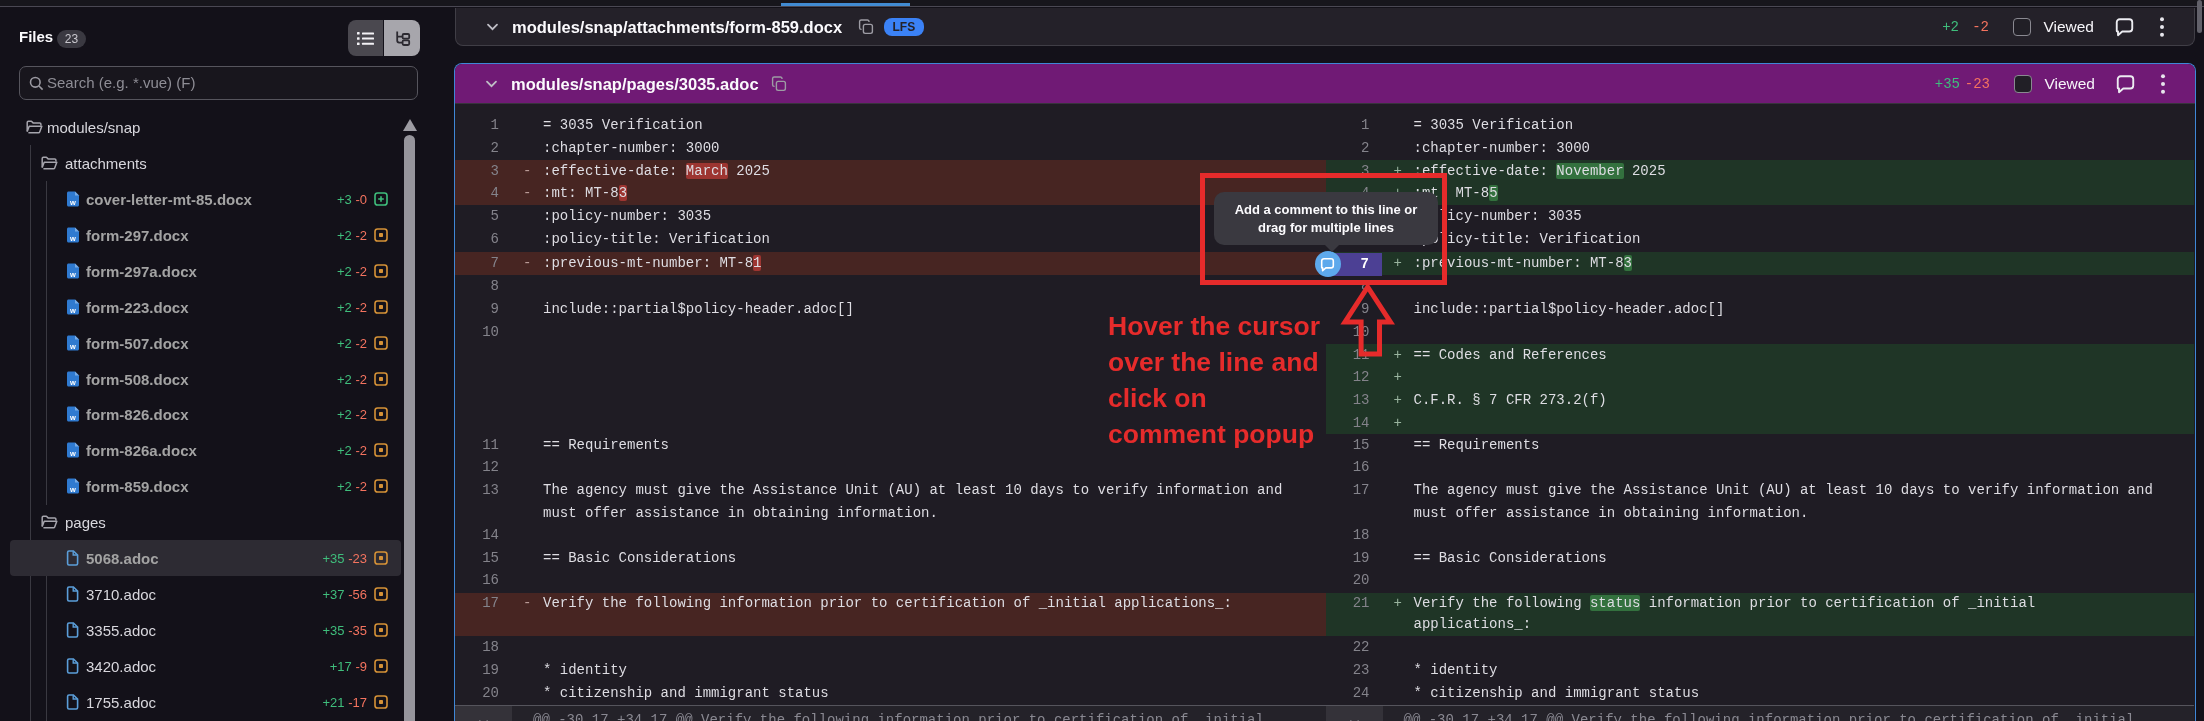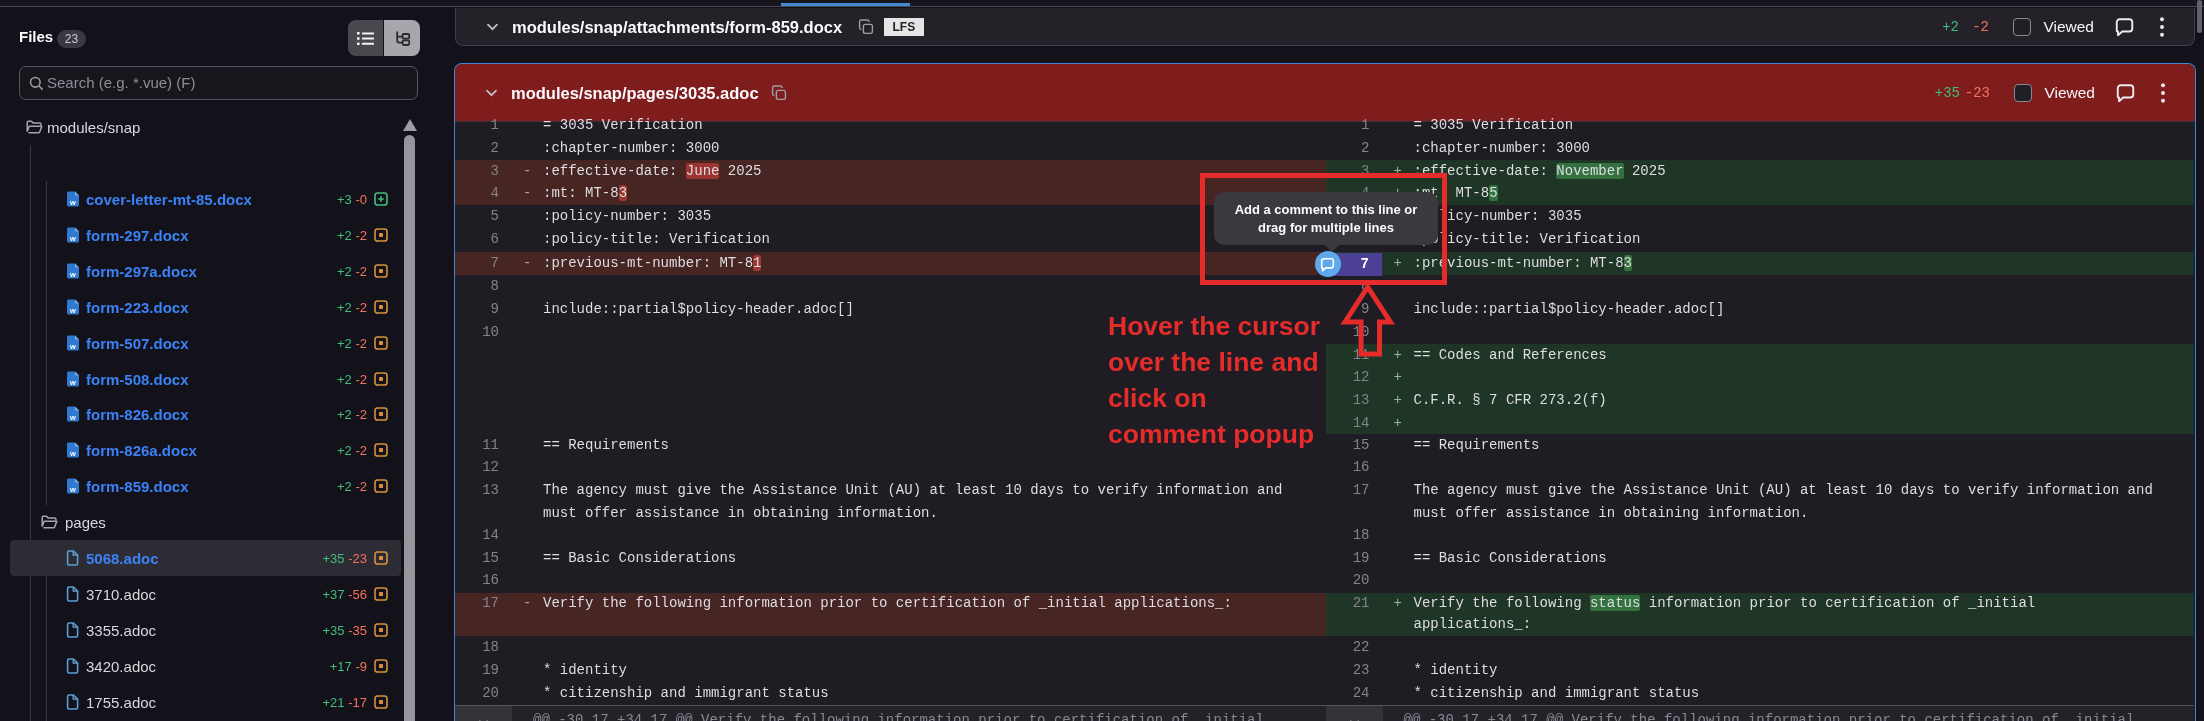--- a/index.html
+++ b/index.html
@@ -18,40 +18,40 @@
 #tgl .tb { width:36px; height:36px; display:flex; align-items:center; justify-content:center; }
 #tgl .tb.l { background:#4a484f; border-right:1.5px solid #131119; }
 #tgl .tb.r { background:#a7a6ac; }
 #search { position:absolute; left:19px; top:66px; width:399px; height:34px; border:1px solid #56555d; border-radius:7px; background:#18161d; }
 #search svg { position:absolute; left:9px; top:9px; }
 #search span { position:absolute; left:27px; top:7px; font-size:15px; color:#8e8d95; }
 #tree { position:absolute; left:0; top:0; width:440px; height:714px; }
 .trow { position:absolute; left:0; width:401px; }
 .selbg { position:absolute; left:10px; top:0; width:391px; height:100%; background:#2d2b33; border-radius:4px; }
 .fname { position:absolute; top:50%; transform:translateY(-50%); font-size:15px; color:#d8d7dd; white-space:nowrap; }
-.fname.b { font-weight:bold; color:#3b82f6; }
+.fname.b { font-weight:bold; color:#a3a3a3; }
 .stat { position:absolute; right:34px; top:50%; transform:translateY(-50%); font-size:13px; font-family:"Liberation Sans",sans-serif; white-space:nowrap; }
 .sg { color:#3fbe7c; }
 .sr { color:#f4735f; }
 .sic { position:absolute; right:13px; top:50%; margin-top:-7px; }
 .guide { position:absolute; width:1px; background:#3a3941; }
 #sb-up { position:absolute; left:403px; top:119px; width:0; height:0; border-left:7px solid transparent; border-right:7px solid transparent; border-bottom:12px solid #9d9ca3; }
 #sb-thumb { position:absolute; left:404px; top:135px; width:11px; height:600px; border-radius:6px; background:#96959c; }
 
 
 #p1 { position:absolute; left:455px; top:8px; width:1740px; height:38px; background:#242129; border:1px solid #403e46; border-top:none; border-radius:0 0 8px 8px; }
 
 
 #p2 { position:absolute; left:454px; top:63px; width:1742px; height:658px; border:1.5px solid #3f87d6; border-bottom:none; border-radius:8px 8px 0 0; background:#1f1c24; overflow:hidden; }
-#p2hdr { position:absolute; left:0; top:0; width:100%; height:58px; background:#7f1d1d; border-bottom:1px solid #37343c; }
+#p2hdr { position:absolute; left:0; top:0; width:100%; height:40px; background:#701a75; border-bottom:1px solid #37343c; }
 
 .fhdr-chev { position:absolute; left:30px; top:50%; transform:translateY(-50%); display:flex; }
 .fhdr-name { position:absolute; left:56px; top:50%; transform:translateY(-50%); font-size:16.5px; font-weight:bold; color:#fbfafd; white-space:nowrap; }
 .fhdr-copy { position:absolute; top:50%; transform:translateY(-50%); display:flex; }
-.lfs { position:absolute; left:428px; top:50%; transform:translateY(-50%); background:#e5e5e5; color:#232229; font-size:12px; font-weight:bold; padding:2px 8.5px; border-radius:0; }
+.lfs { position:absolute; left:428px; top:50%; transform:translateY(-50%); background:#3b82f6; color:#232229; font-size:12px; font-weight:bold; padding:2px 8.5px; border-radius:8px; }
 .hplus { position:absolute; right:235px; top:50%; transform:translateY(-50%); font-family:"Liberation Mono",monospace; font-size:14px; color:#3fbe7c; }
 .hminus { position:absolute; right:205px; top:50%; transform:translateY(-50%); font-family:"Liberation Mono",monospace; font-size:14px; color:#f4735f; }
 .cbx { position:absolute; right:163px; top:50%; transform:translateY(-50%); width:18px; height:18px; border:1.5px solid #8a8991; border-radius:4px; background:#211f26; }
 .viewed { position:absolute; right:100px; top:50%; transform:translateY(-50%); font-size:15.5px; color:#f6f5f9; }
 .hbub { position:absolute; right:59px; top:50%; transform:translateY(-50%); display:flex; }
 .hkeb { position:absolute; right:29px; top:50%; transform:translateY(-50%); display:flex; }
 
 
 #code { position:absolute; left:0; top:49.5px; width:1739px; display:flex; font-family:"Liberation Mono",monospace; font-size:14px; }
 .pane { width:868.5px; }
@@ -121,20 +121,29 @@
     <div id="tree">
 <div class="trow" style="top:109.0px;height:35.9px">
           <span style="position:absolute;left:26px;top:50%;transform:translateY(-50%);display:flex">
             <svg class="fic" width="17" height="14" viewBox="0 0 17 14" fill="none" stroke="#a6a5ad" stroke-width="1.5" stroke-linejoin="round">
               <path d="M1.2 11.6V2.4c0-.7.5-1.2 1.2-1.2h3l1.7 1.7h6.6c.7 0 1.2.5 1.2 1.2v1.5"></path>
               <path d="M1.2 11.6l2-5.3h12.6l-2.1 5.6c-.2.5-.6.8-1.1.8H2.4"></path>
             </svg>
           </span>
           <span class="fname" style="left:47px">modules/snap</span>
         </div>
+<div class="trow" style="top:144.9px;height:35.9px">
+          <span style="position:absolute;left:41px;top:50%;transform:translateY(-50%);display:flex">
+            <svg class="fic" width="17" height="14" viewBox="0 0 17 14" fill="none" stroke="#a6a5ad" stroke-width="1.5" stroke-linejoin="round">
+              <path d="M1.2 11.6V2.4c0-.7.5-1.2 1.2-1.2h3l1.7 1.7h6.6c.7 0 1.2.5 1.2 1.2v1.5"></path>
+              <path d="M1.2 11.6l2-5.3h12.6l-2.1 5.6c-.2.5-.6.8-1.1.8H2.4"></path>
+            </svg>
+          </span>
+          <span class="fname" style="left:65px">attachments</span>
+        </div>
 <div class="trow" style="top:180.9px;height:35.9px">
           <span style="position:absolute;left:66px;top:50%;transform:translateY(-50%);display:flex">
             <svg class="fic" width="14" height="17" viewBox="0 0 14 17">
               <path d="M1 2.5C1 1.7 1.7 1 2.5 1H9l4 4v9.5c0 .8-.7 1.5-1.5 1.5h-9C1.7 16 1 15.3 1 14.5z" fill="#2f7ad0"></path>
               <path d="M9 1l4 4H9z" fill="#78abe4"></path>
               <text x="6.8" y="14" font-family="Liberation Sans" font-size="7.5" font-weight="bold" fill="#fff" text-anchor="middle">w</text>
             </svg>
           </span>
           <span class="fname b" style="left:86px">cover-letter-mt-85.docx</span>
           <span class="stat"><span class="sg">+3</span> <span class="sr">-0</span></span>
@@ -418,21 +427,21 @@
 <div class="crow" style="height:23px;line-height:23px">
             <span class="num">1</span>
             <span class="cc">= 3035 Verification</span>
           </div>
 <div class="crow" style="height:23px;line-height:23px">
             <span class="num">2</span>
             <span class="cc">:chapter-number: 3000</span>
           </div>
 <div class="crow del" style="height:22.5px;line-height:22.5px">
             <span class="num">3</span>
-            <span class="cc"><b class="mk">-</b>:effective-date: <i class="dm">June</i> 2025</span>
+            <span class="cc"><b class="mk">-</b>:effective-date: <i class="dm">March</i> 2025</span>
           </div>
 <div class="crow del" style="height:22.5px;line-height:22.5px">
             <span class="num">4</span>
             <span class="cc"><b class="mk">-</b>:mt: MT-8<i class="dm">3</i></span>
           </div>
 <div class="crow" style="height:23.75px;line-height:23.75px">
             <span class="num">5</span>
             <span class="cc">:policy-number: 3035</span>
           </div>
 <div class="crow" style="height:23.75px;line-height:23.75px">

